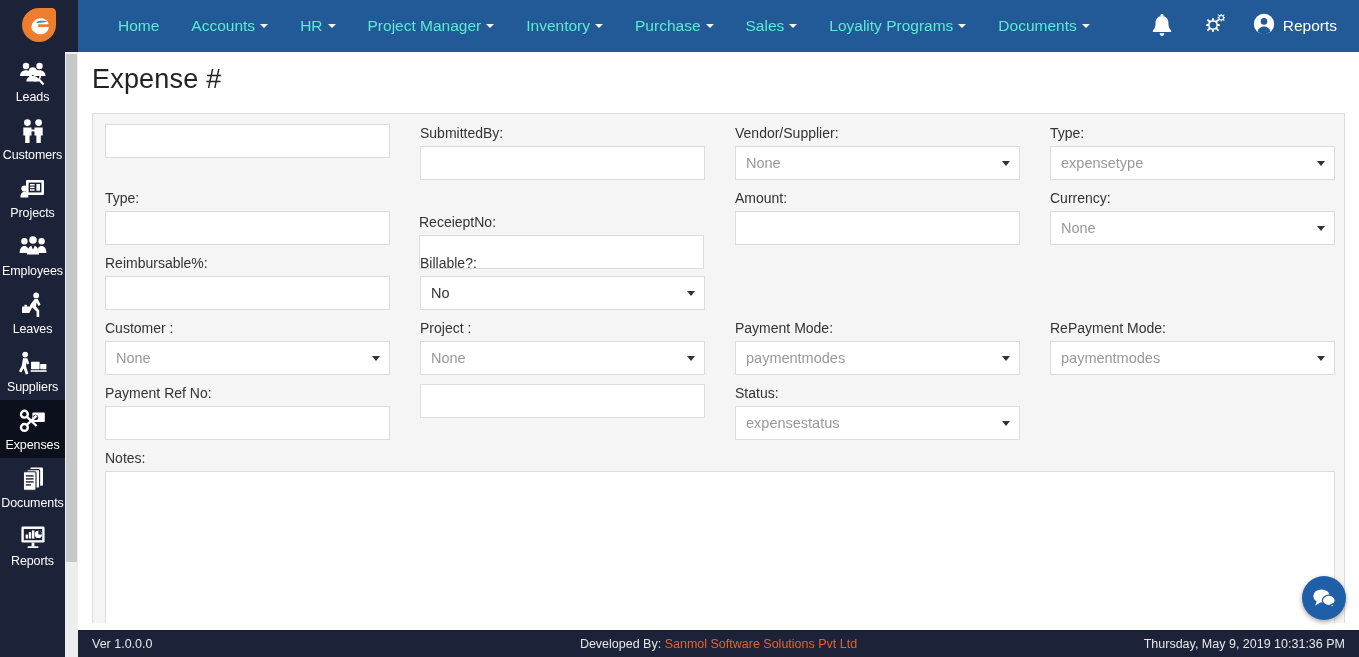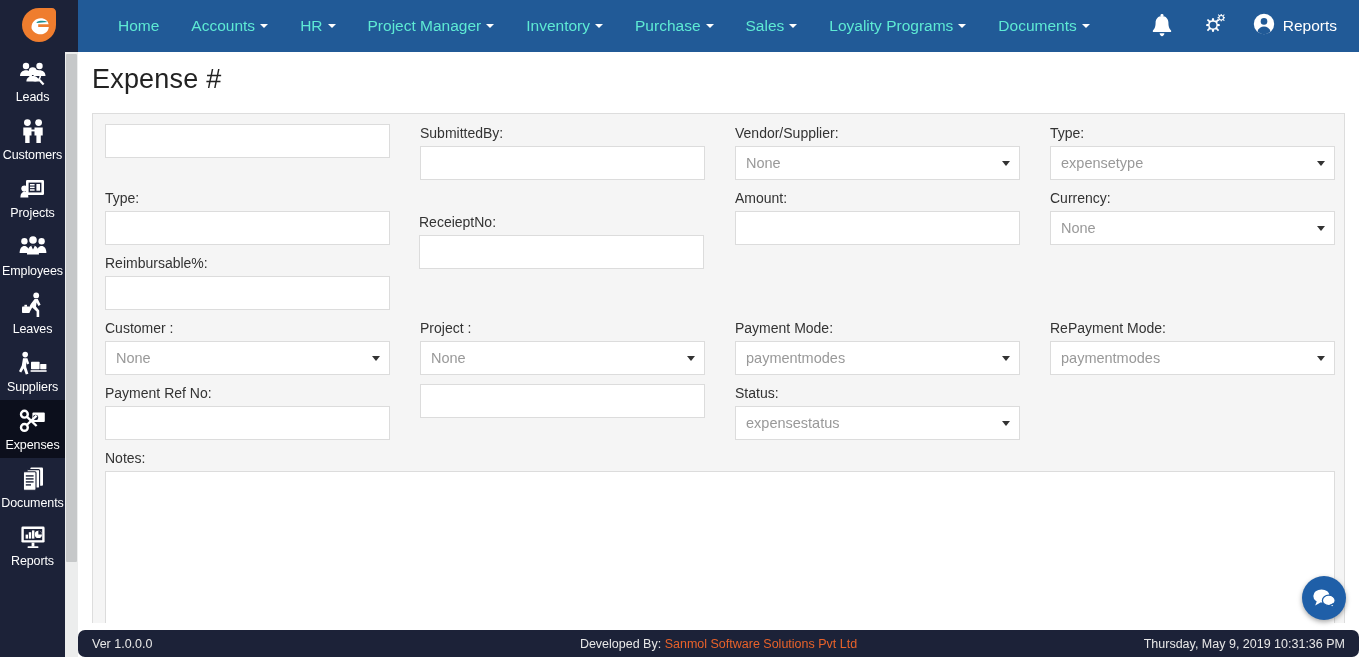--- a/index.html
+++ b/index.html
@@ -187,21 +187,21 @@
     z-index: 10;
   }
 
   
   #footer {
     position: absolute; left: 78px; top: 630px;
     width: 1281px; height: 27px;
     background: #1c2238;
     color: #e8e8e8;
     font-size: 12.5px;
-    display: flex; align-items: center; border-radius: 7px;
+    display: flex; align-items: center;
   }
   #footer-ver { position: absolute; left: 14px; }
   #footer-mid { position: absolute; left: 0; width: 100%; text-align: center; }
   #footer-link { color: #e8622a; text-decoration: none; }
   #footer-date { position: absolute; right: 14px; }
 </style>
 </head>
 <body>
 
 <div id="app">
@@ -474,20 +474,27 @@
         <div class="sel">
           <span class="sel-text">None</span>
           <span class="sel-arrow"></span>
         </div>
       </div>
 
       <div class="cell" style="left:12px;  top:140px; width:285px;">
         <div class="field-label">Reimbursable%:</div>
         <input class="txt-input" type="text" value="" style="">
       </div>
+      <div class="cell" style="left:327px; top:140px; width:285px;">
+        <div class="field-label">Billable?:</div>
+        <div class="sel">
+          <span class="sel-text dark">No</span>
+          <span class="sel-arrow"></span>
+        </div>
+      </div>
 
       <div class="cell" style="left:12px;  top:205px; width:285px;">
         <div class="field-label">Customer :</div>
         <div class="sel">
           <span class="sel-text">None</span>
           <span class="sel-arrow"></span>
         </div>
       </div>
       <div class="cell" style="left:327px; top:205px; width:285px;">
         <div class="field-label">Project :</div>

